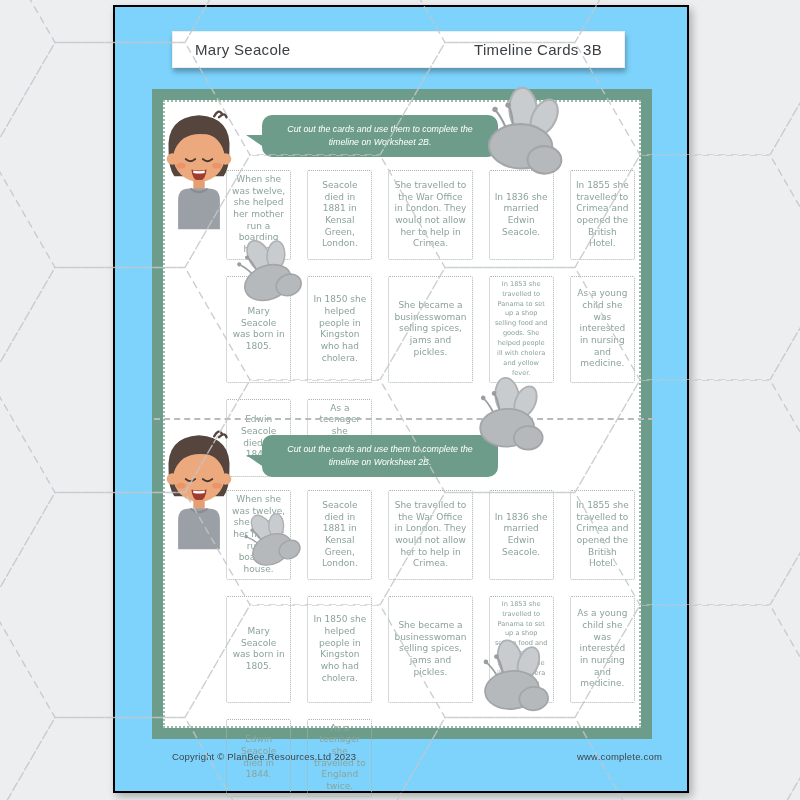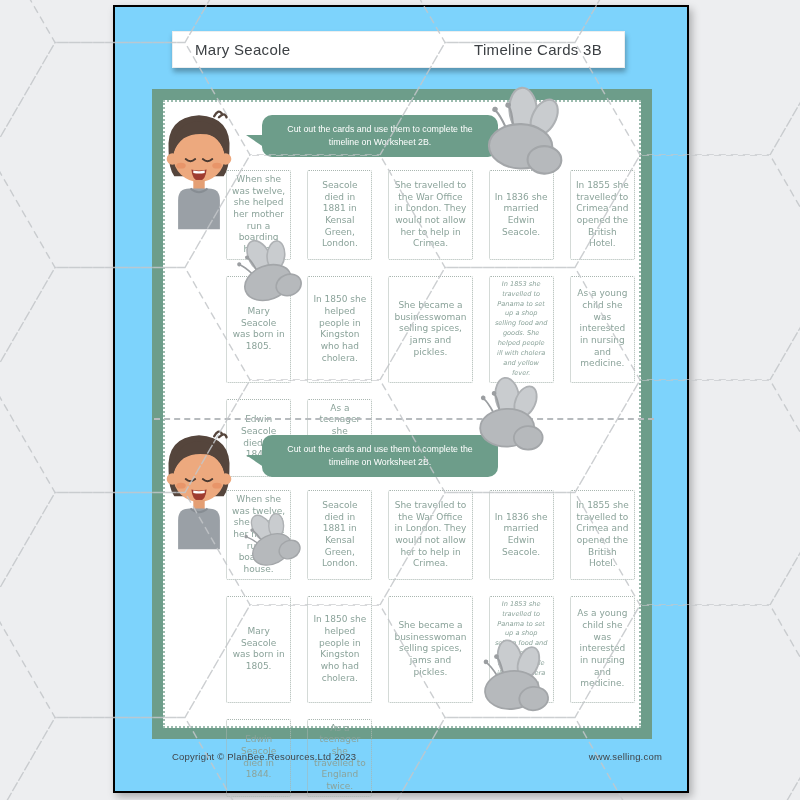--- a/index.html
+++ b/index.html
@@ -31,39 +31,39 @@
   }
   .section{position:absolute;left:0;width:100%;height:310px;}
   .section.s1{top:0;}
   .section.s2{top:320px;}
   .boy{position:absolute;left:-4px;top:4px;width:76px;height:127px;}
   .bubble{
     position:absolute;left:97px;top:13px;width:236px;min-height:40px;
     background:#6d9d8a;border-radius:10px;color:#ffffff;
     font-size:8.8px;line-height:1.45;text-align:center;
     padding:8px 9px;box-sizing:border-box;
-    display:flex;align-items:center;justify-content:center;
+    display:flex;align-items:center;justify-content:center;font-style:italic;
   }
   .bubble::before{
     content:'';position:absolute;left:-16px;bottom:7px;width:0;height:0;
     border-right:22px solid #6d9d8a;border-bottom:15px solid transparent;
   }
   .grid{
     position:absolute;left:61px;top:68px;width:409px;height:227px;
     display:grid;grid-template-columns:repeat(5,1fr);
     grid-template-rows:repeat(3,1fr);gap:16px;
   }
   .card{
     border:1px dotted #a9b6b0;border-radius:2px;
     display:flex;align-items:center;justify-content:center;
     text-align:center;padding:3px 5px;box-sizing:border-box;
     color:#8ba39a;font-family:"DejaVu Sans", sans-serif;
     font-size:9px;line-height:1.3;
   }
-  .card.small{font-size:6.6px;line-height:1.5;font-style:italic;}
+  .card.small{font-size:6.6px;line-height:1.5;}
   .divider{
     position:absolute;left:-11px;top:316px;width:500px;height:0;
     border-top:2px dashed #b7bbbe;
   }
   .footer{
     position:absolute;left:57px;top:744px;width:490px;
     display:flex;justify-content:space-between;
     font-size:9.5px;color:#404448;letter-spacing:.2px;text-align:right;
   }
   .bee{position:absolute;pointer-events:none;}
@@ -169,21 +169,21 @@
           <div class="card">Edwin Seacole died in 1844.</div>
           <div class="card">As a teenager she travelled to England twice.</div>
         </div>
       </div>
 
     </div>
   </div>
 
   <div class="footer">
     <span>Copyright © PlanBee.Resources.Ltd 2023</span>
-    <span>www.selling.com</span>
+    <span>www.complete.com</span>
   </div>
 
 </div>
 
 <svg class="bee bee1" viewBox="0 0 100 90">
     <use href="#bee-shape"></use>
   </svg>
 <svg class="bee bee2" viewBox="0 0 100 90">
     <use href="#bee-shape"></use>
   </svg>

